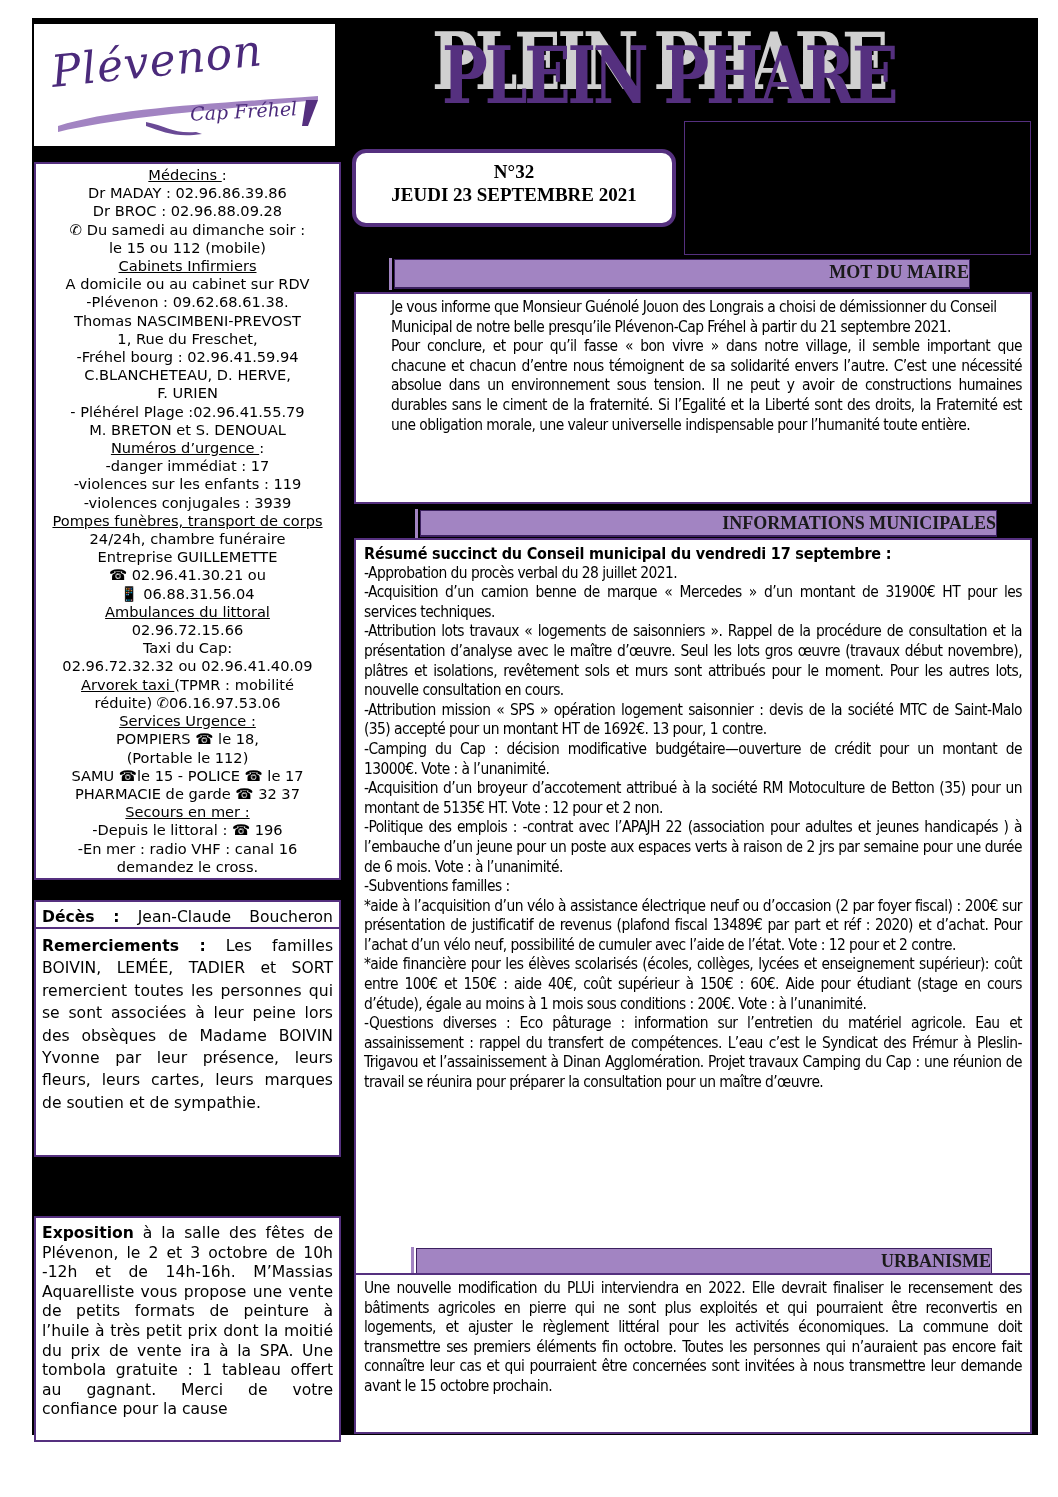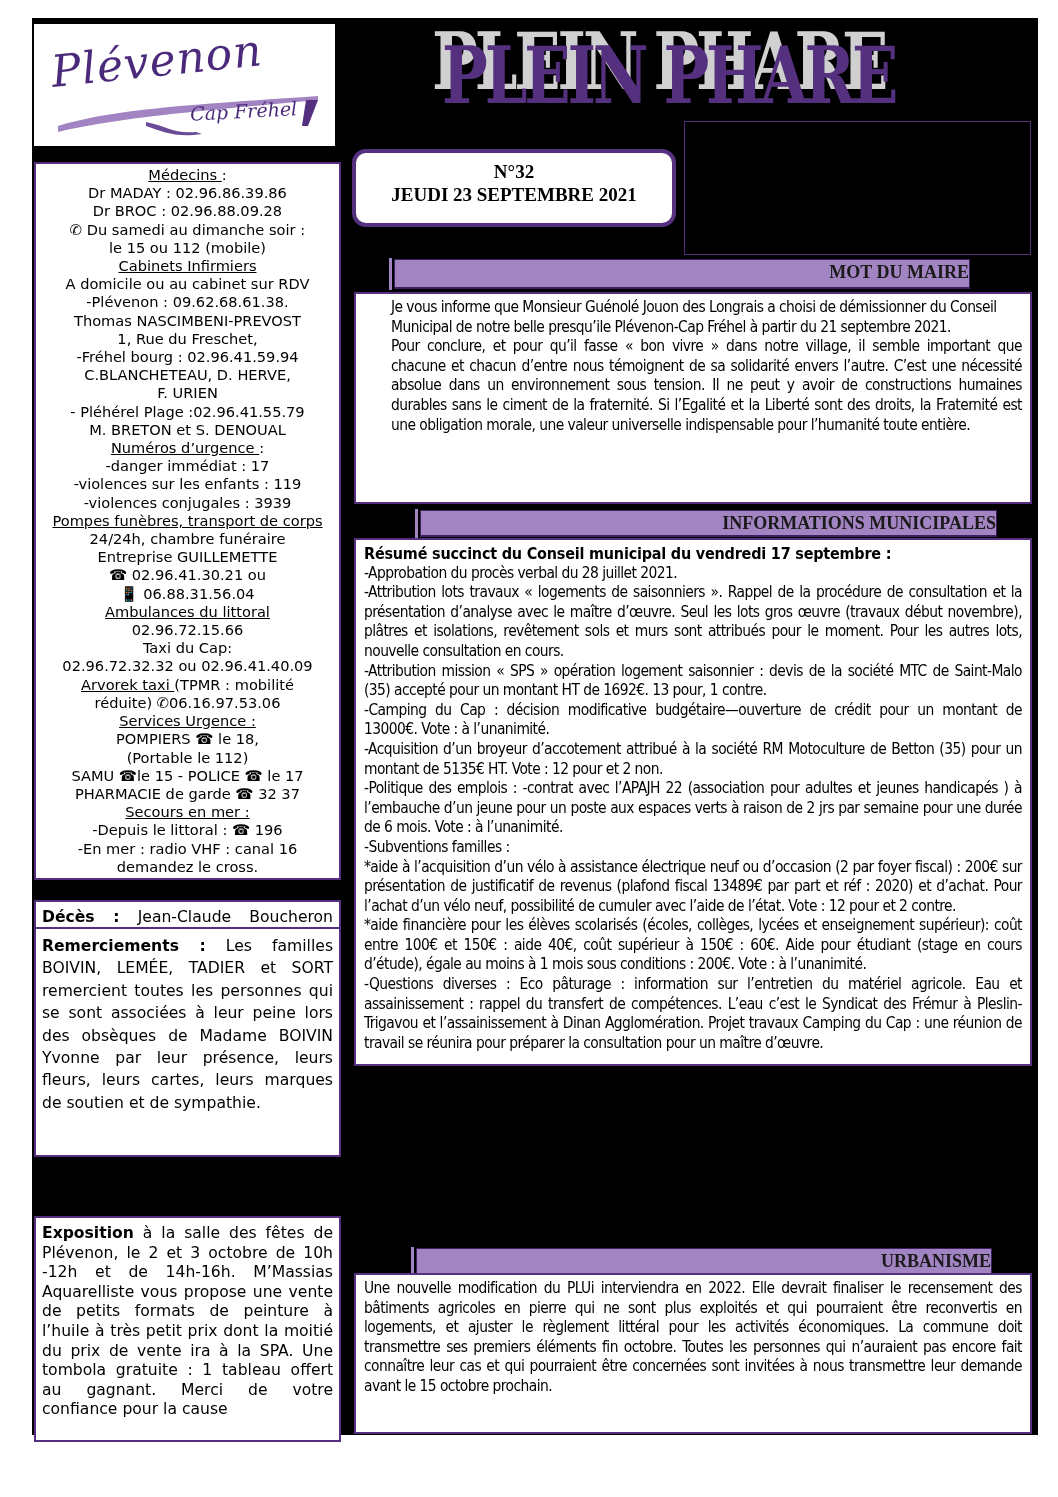--- a/index.html
+++ b/index.html
@@ -22,21 +22,21 @@
   .info-box .u { text-decoration:underline; }
   .just { text-align:justify; font-size:15.6px; line-height:19.8px; padding:6px 6px 0 6px; box-sizing:border-box;margin-top:8px; }
   .deces-box { left:34px; top:892px; width:307px; height:72px; }
   .remerci-box { left:34px; top:919px; width:307px; height:230px; line-height:22.4px; }
   .expo-box { left:34px; top:1208px; width:307px; height:226px; line-height:19.6px; }
   .section-header { position:absolute; background:#a284c2; border:1px solid #3c2060; border-bottom:2px solid #3c2060; text-align:right; font-family:"Liberation Serif", serif; font-weight:bold; font-size:18px; color:#1a1a1a; line-height:24px; }
   .section-header::before { content:""; position:absolute; left:-6px; top:-2px; width:3px; height:32px; background:#a284c2; }
   .content-box { position:absolute; background:#fff; border:2px solid #55307f; box-sizing:border-box; font-family:"DejaVu Sans", sans-serif; font-size:15.4px; line-height:19.6px; padding:4px 8px; transform-origin:left top; }
   .cond { font-stretch:condensed; letter-spacing:-0.55px; }
   .mot-box { left:354px; top:292px; width:678px; height:212px; text-align:left;padding-left:35px; }
-  .info-mun-box { left:354px; top:538px; width:678px; height:528px; text-align:justify; }
+  .info-mun-box { left:354px; top:538px; width:678px; height:896px; text-align:justify; }
   .urba-box { left:354px; top:1273px; width:678px; height:161px; text-align:left; }
   .p { margin:0; }
   .bold { font-weight:bold; letter-spacing:0; }
 </style>
 </head>
 <body>
 
 <div class="page-bg"></div>
 
 <div class="logo-box">
@@ -125,20 +125,21 @@
   <p class="p">Je vous informe que Monsieur Guénolé  Jouon des Longrais a choisi de démissionner du Conseil Municipal de notre belle presqu’ile Plévenon-Cap Fréhel à partir du 21 septembre 2021.</p>
   <p class="p" style="text-align:justify;">Pour conclure, et pour qu’il fasse « bon vivre » dans notre village, il semble important que chacune et chacun d’entre nous témoignent de sa solidarité envers l’autre. C’est une nécessité absolue dans un environnement sous tension.  Il ne peut y avoir de constructions humaines durables sans le ciment de la fraternité. Si l’Egalité et la Liberté sont des droits, la Fraternité est une obligation  morale, une valeur universelle indispensable pour l’humanité toute entière.</p>
 </div>
 
 <div class="section-header" style="left:412px; top:510px; width:575px; height:24px; line-height:24px;margin-left:8px;">
   <span>INFORMATIONS MUNICIPALES</span>
 </div>
 <div class="content-box cond info-mun-box" id="info-mun">
   <p class="p bold" style="font-size:16px; letter-spacing:-0.2px;">Résumé succinct du Conseil municipal du vendredi 17 septembre :</p>
 <p class="p">-Approbation du procès verbal du 28 juillet 2021.</p>
+    <p class="p">-Acquisition d’un camion benne de marque « Mercedes » d’un montant de 31900€ HT pour les services techniques.</p>
     <p class="p">-Attribution lots travaux « logements de saisonniers ». Rappel de la procédure de consultation et la présentation d’analyse avec le maître d’œuvre. Seul les lots gros œuvre (travaux début novembre), plâtres et isolations, revêtement sols et murs  sont attribués pour le moment. Pour les autres lots, nouvelle consultation en cours.</p>
     <p class="p">-Attribution mission « SPS »  opération logement saisonnier : devis de la société MTC de Saint-Malo (35) accepté pour un montant HT de 1692€. 13 pour, 1 contre.</p>
     <p class="p">-Camping du Cap : décision modificative budgétaire—ouverture de crédit pour un montant de 13000€. Vote : à l’unanimité.</p>
     <p class="p">-Acquisition d’un broyeur d’accotement attribué à la société RM Motoculture de Betton (35) pour un montant de 5135€ HT. Vote : 12 pour et 2 non.</p>
     <p class="p">-Politique des emplois : -contrat avec l’APAJH 22 (association pour adultes et jeunes handicapés ) à l’embauche d’un jeune pour un poste aux espaces verts à raison de 2 jrs par semaine pour une durée de 6 mois. Vote : à l’unanimité.</p>
     <p class="p">-Subventions familles :</p>
     <p class="p">*aide à l’acquisition d’un vélo à assistance électrique neuf ou d’occasion (2 par foyer  fiscal) : 200€ sur présentation de justificatif de revenus (plafond fiscal 13489€ par part et réf : 2020) et d’achat. Pour l’achat d’un vélo neuf, possibilité de cumuler avec l’aide de l’état. Vote : 12 pour et 2 contre.</p>
     <p class="p">*aide financière pour les élèves scolarisés (écoles, collèges, lycées et enseignement supérieur): coût entre 100€ et 150€ : aide 40€, coût supérieur à 150€ : 60€. Aide pour étudiant (stage en cours d’étude), égale au moins à 1 mois sous conditions : 200€. Vote : à l’unanimité.</p>
     <p class="p">-Questions diverses : Eco pâturage : information sur l’entretien du matériel agricole. Eau et assainissement : rappel du transfert de compétences. L’eau c’est le Syndicat des Frémur à Pleslin-Trigavou et l’assainissement à Dinan Agglomération. Projet travaux Camping du Cap : une réunion de travail se réunira pour préparer la consultation pour un maître d’œuvre.</p>
   </div>

